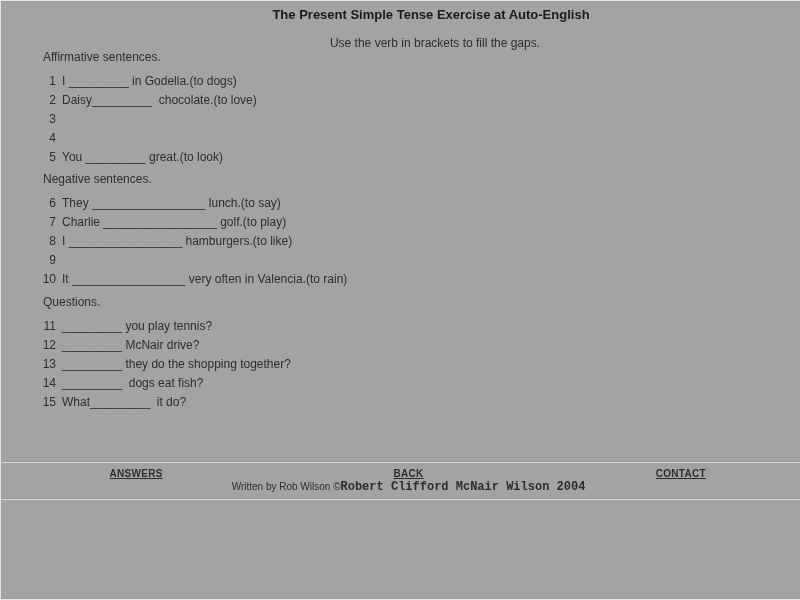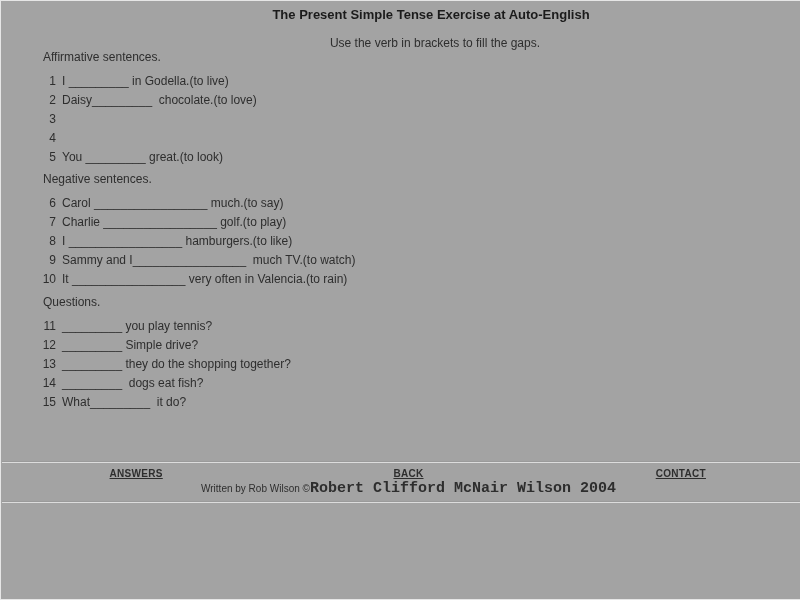--- a/index.html
+++ b/index.html
@@ -78,38 +78,38 @@
   .credit {
     margin-top: 1px;
     text-align: center;
     font-size: 10px;
     color: #2e2e2e;
     white-space: pre;
   }
   .credit .mono {
     font-family: "Liberation Mono", "DejaVu Sans Mono", monospace;
     font-weight: bold;
-    font-size: 15px;
+    font-size: 12px;
   }
   .rule.bottom { margin-top: 4px; }
 </style>
 </head>
 <body>
 
 <div class="page">
 
   <div class="title">The Present Simple Tense Exercise at Auto-English</div>
 
   <div class="instruction">Use the verb in brackets to fill the gaps.</div>
 
   <div class="section-heading affirmative">Affirmative sentences.</div>
   <div class="items">
     <div class="item">
       <span class="num">1</span>
-      <span class="txt">I _________ in Godella.(to live)</span>
+      <span class="txt">I _________ in Godella.(to dogs)</span>
     </div>
     <div class="item">
       <span class="num">2</span>
       <span class="txt">Daisy_________  chocolate.(to love)</span>
     </div>
     <div class="item">
       <span class="num">3</span>
     </div>
     <div class="item">
       <span class="num">4</span>
@@ -117,49 +117,48 @@
     <div class="item">
       <span class="num">5</span>
       <span class="txt">You _________ great.(to look)</span>
     </div>
   </div>
 
   <div class="section-heading negative">Negative sentences.</div>
   <div class="items">
     <div class="item">
       <span class="num">6</span>
-      <span class="txt">Carol _________________ much.(to say)</span>
+      <span class="txt">They _________________ lunch.(to say)</span>
     </div>
     <div class="item">
       <span class="num">7</span>
       <span class="txt">Charlie _________________ golf.(to play)</span>
     </div>
     <div class="item">
       <span class="num">8</span>
       <span class="txt">I _________________ hamburgers.(to like)</span>
     </div>
     <div class="item">
       <span class="num">9</span>
-      <span class="txt">Sammy and I_________________  much TV.(to watch)</span>
     </div>
     <div class="item">
       <span class="num">10</span>
       <span class="txt">It _________________ very often in Valencia.(to rain)</span>
     </div>
   </div>
 
   <div class="section-heading questions">Questions.</div>
   <div class="items">
     <div class="item">
       <span class="num">11</span>
       <span class="txt">_________ you play tennis?</span>
     </div>
     <div class="item">
       <span class="num">12</span>
-      <span class="txt">_________ Simple drive?</span>
+      <span class="txt">_________ McNair drive?</span>
     </div>
     <div class="item">
       <span class="num">13</span>
       <span class="txt">_________ they do the shopping together?</span>
     </div>
     <div class="item">
       <span class="num">14</span>
       <span class="txt">_________  dogs eat fish?</span>
     </div>
     <div class="item">

